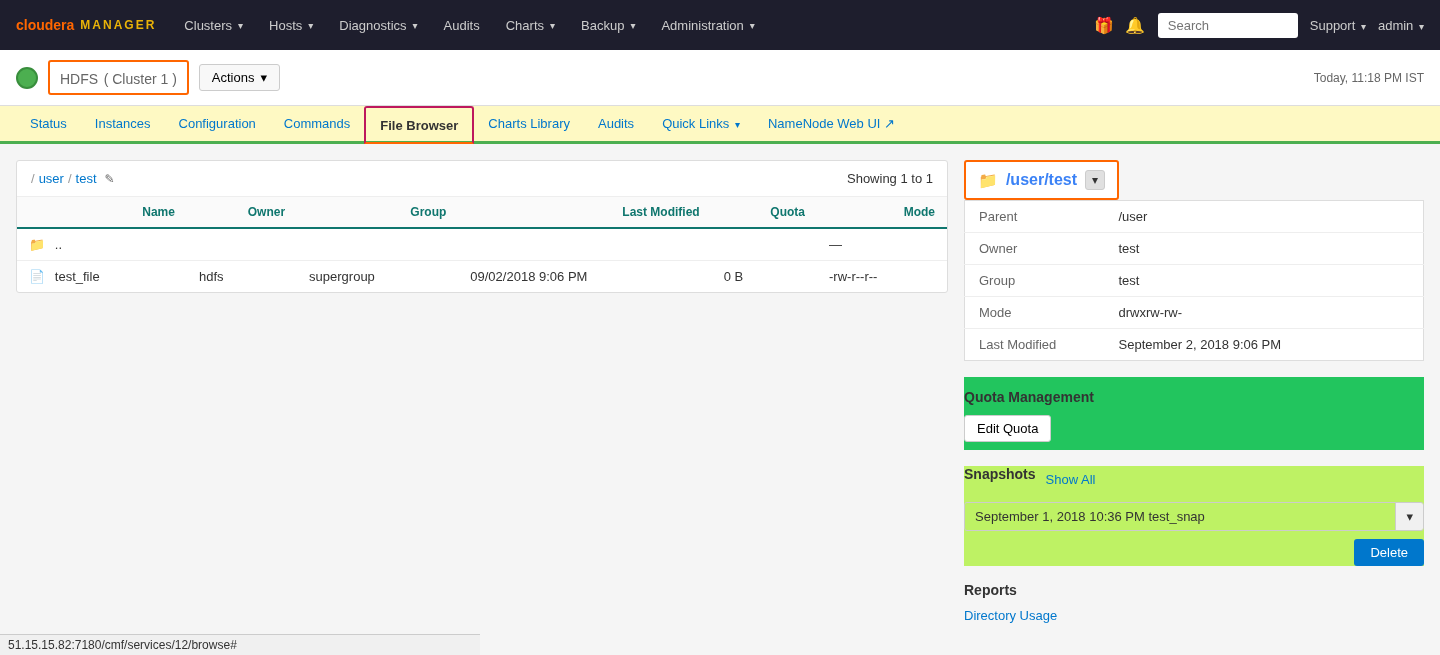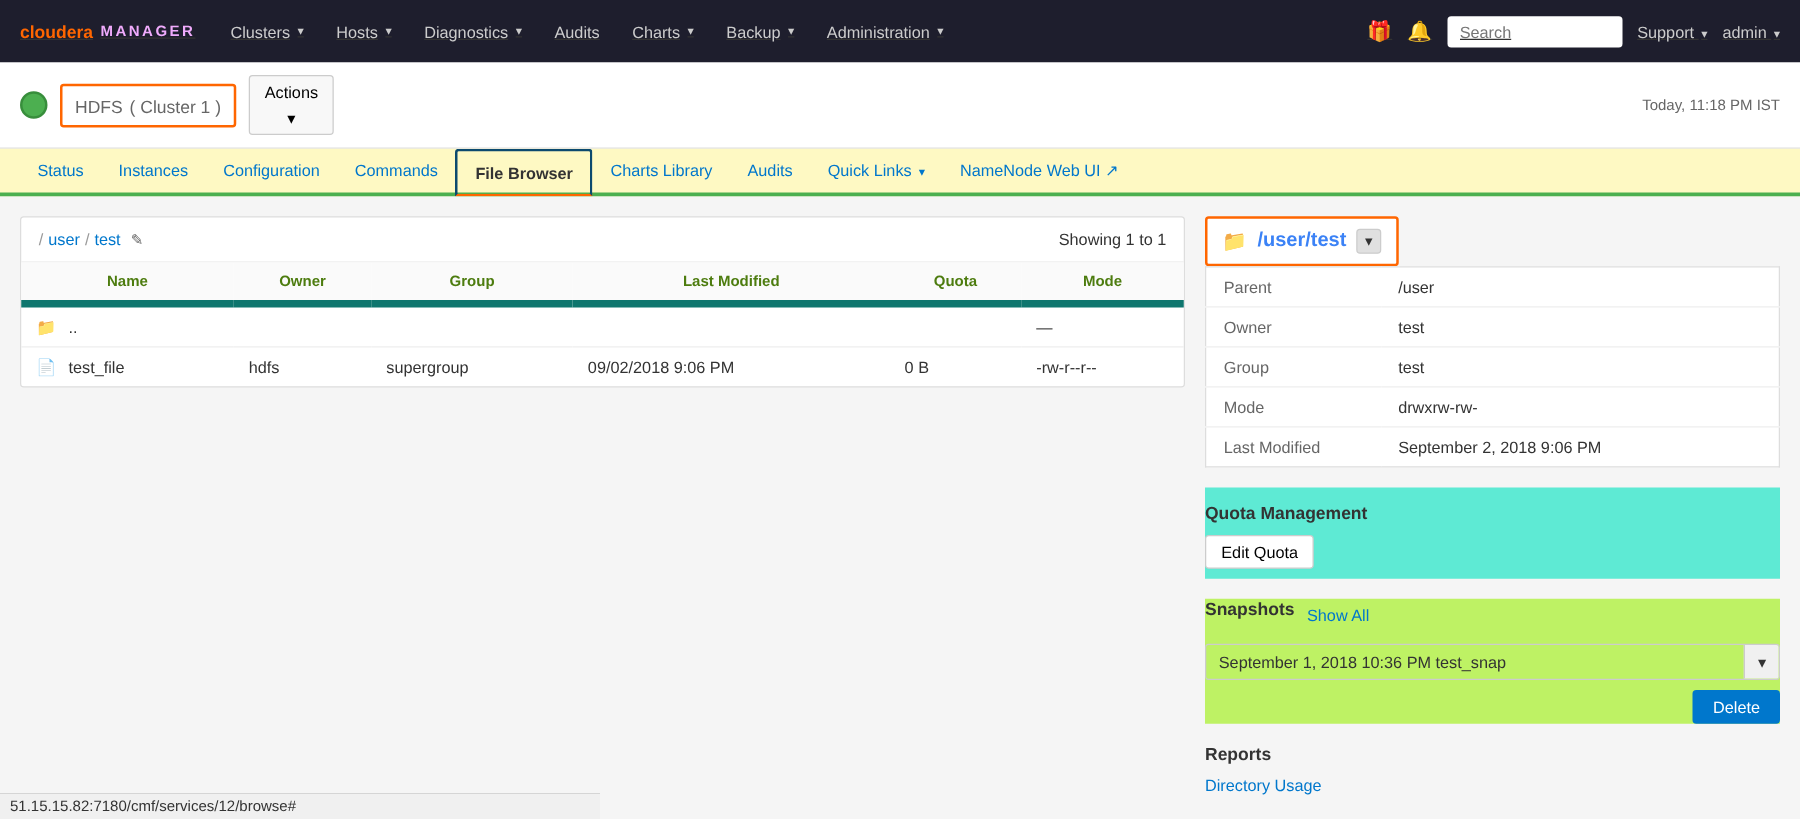--- a/index.html
+++ b/index.html
@@ -8,21 +8,20 @@
     
     .top-nav {
       background: #1a1a2e;
       background: #1d1d2e;
       background: #222;
       height: 50px;
       display: flex;
       align-items: center;
       padding: 0 16px;
       gap: 4px;
-      text-decoration: underline;
     }
     .top-nav { background: #2c3e50; }
     .top-nav { background: #1e1e2d; }
     .cloudera-logo {
       display: flex;
       align-items: center;
       gap: 6px;
       margin-right: 12px;
     }
     .nav-menu {
@@ -110,21 +109,20 @@
     .actions-btn {
       background: #f8f8f8;
       border: 1px solid #ccc;
       padding: 5px 12px;
       border-radius: 3px;
       cursor: pointer;
       font-size: 13px;
       display: flex;
       align-items: center;
       gap: 6px;
-      flex-direction: column;
     }
     .page-time {
       font-size: 12px;
       color: #666;
     }
 
     
     .tab-bar {
       background: #fef9c3;
       border-bottom: 3px solid #4caf50;
@@ -136,21 +134,21 @@
     .tab-item {
       padding: 10px 14px;
       font-size: 13px;
       color: #0077cc;
       cursor: pointer;
       border-bottom: 3px solid transparent;
       margin-bottom: -3px;
       text-decoration: none;
     }
     .tab-item.active {
-      border: 2px solid #0c4a6e;
+      border: 2px solid #be185d;
       border-bottom: 2px solid #ff6600;
       border-radius: 3px 3px 0 0;
       color: #333;
       font-weight: bold;
       margin-bottom: -3px;
       padding-bottom: 9px;
     }
 
     
     .main-content {
@@ -190,26 +188,26 @@
     }
     .showing-text {
       font-size: 13px;
       color: #333;
     }
     .file-table {
       width: 100%;
       border-collapse: collapse;
     }
     .file-table th {
-      text-align: center;
+      text-align: right;
       padding: 8px 12px;
       font-size: 12px;
       font-weight: bold;
-      color: #4d7c0f;
-      border-bottom: 6px solid #0f766e;
+      color: #0f766e;
+      border-bottom: 2px solid #0f766e;
       background: #fafafa;
     }
     .file-table td {
       padding: 8px 12px;
       font-size: 13px;
       color: #333;
       border-bottom: 1px solid #eee;
     }
     .file-table tr:last-child td { border-bottom: none; }
     .folder-icon { color: #e6ac00; margin-right: 6px; }
@@ -258,21 +256,21 @@
       color: #666;
       width: 140px;
       font-weight: normal;
     }
     .info-table td:last-child {
       color: #333;
     }
     .info-table tr:last-child td { border-bottom: none; }
 
     .quota-section {
-      background: #5eead4;
+      background: #22c55e;
       margin-top: 16px;
     }
     .section-title {
       font-size: 14px;
       font-weight: bold;
       color: #333;
       margin-bottom: 10px;
     }
     .edit-quota-btn {
       background: #fff;
@@ -357,21 +355,21 @@
       color: #333;
       width: 480px;
     }
   </style>
 </head>
 <body>
 
 <nav class="top-nav">
   <div class="cloudera-logo">
     <span style="color:#ff6600; font-size:14px; font-weight:bold;">cloudera</span>
-    <span style="color:#f0abfc; font-size:12px; letter-spacing:2px; font-weight:bold;">MANAGER</span>
+    <span style="color:#eab308; font-size:12px; letter-spacing:2px; font-weight:bold;">MANAGER</span>
   </div>
   <div class="nav-menu">
     <span class="nav-item">Clusters <span class="caret">▾</span></span>
     <span class="nav-item">Hosts <span class="caret">▾</span></span>
     <span class="nav-item">Diagnostics <span class="caret">▾</span></span>
     <span class="nav-item">Audits</span>
     <span class="nav-item">Charts <span class="caret">▾</span></span>
     <span class="nav-item">Backup <span class="caret">▾</span></span>
     <span class="nav-item">Administration <span class="caret">▾</span></span>
   </div>

